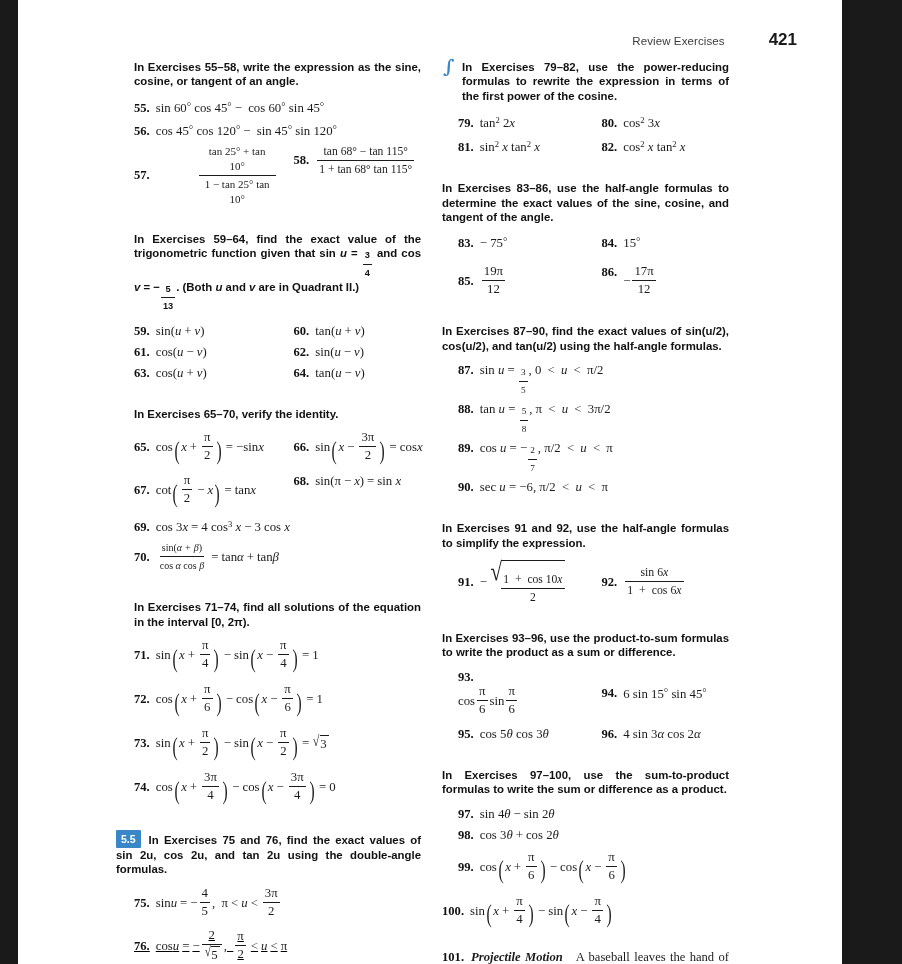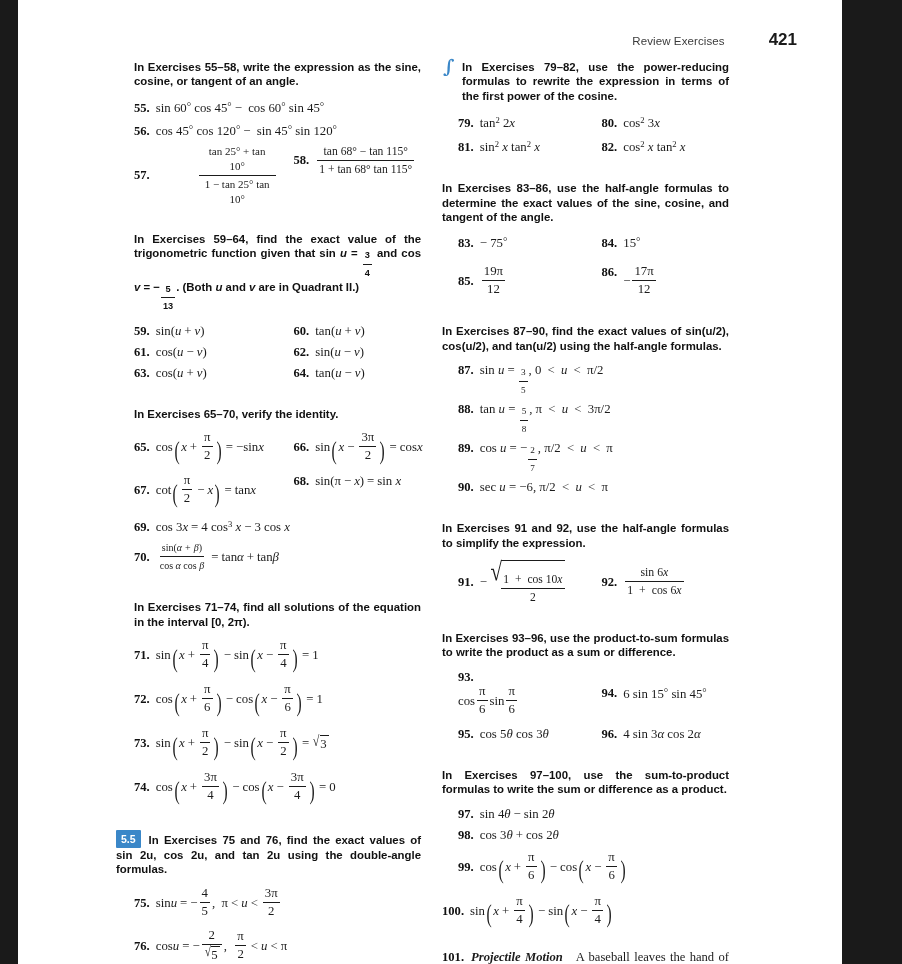--- a/index.html
+++ b/index.html
@@ -383,21 +383,21 @@
                 <span class="den">5</span>
               </span>,&nbsp;&nbsp;π<span class="op">&lt;</span><i class="v">u</i><span class="op">&lt;</span><span class="frac">
                 <span class="num">3π</span>
                 <span class="den">2</span>
               </span>
         </span>
       </div>
     </div>
 
     <div class="exrow">
-      <div class="excell full" style="align-items:center;">
+      <div class="excell full" style="align-items:center;text-decoration:underline;">
         <span class="exnum">76.</span>
         <span class="exbody pgroup">
           cos <i class="v">u</i><span class="op">=</span>−<span class="frac">
                 <span class="num">2</span>
                 <span class="den"><span class="sqrt3">
                     <span class="radsign" style="font-size:14px;">√</span>
                     <span class="ov">5</span>
                   </span></span>
               </span>,&nbsp;&nbsp;<span class="frac">
                 <span class="num">π</span>

